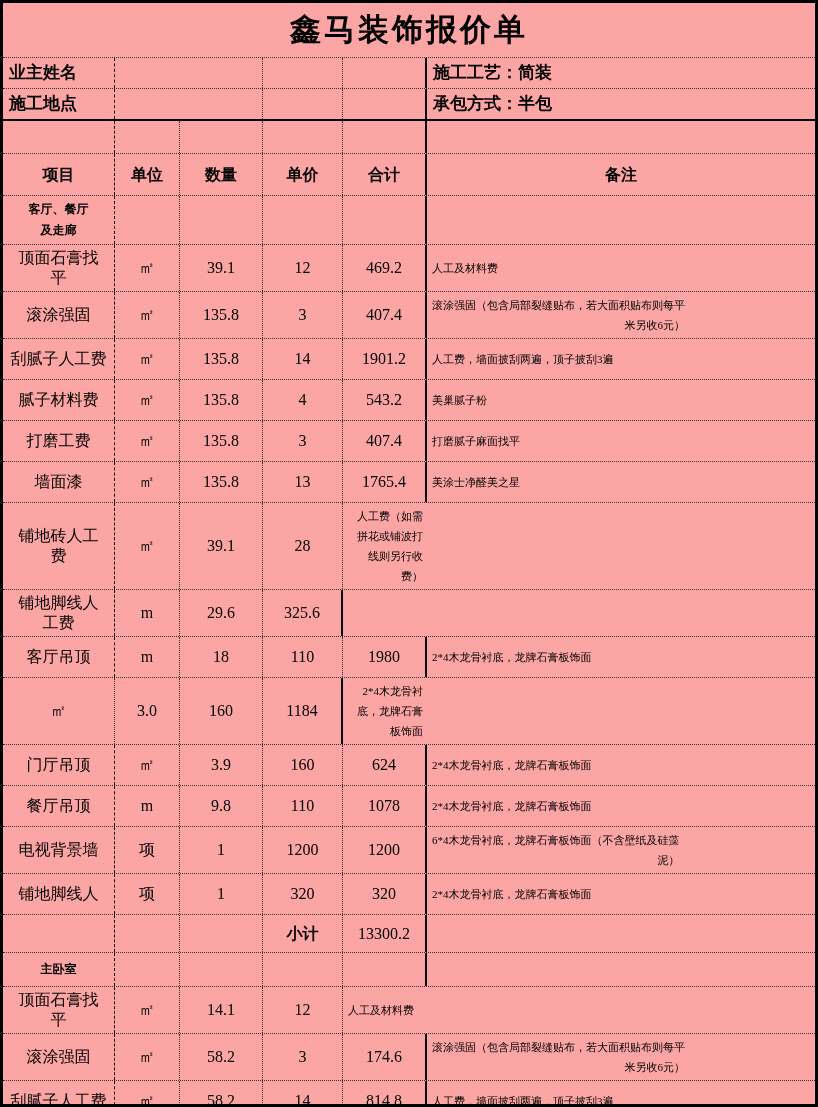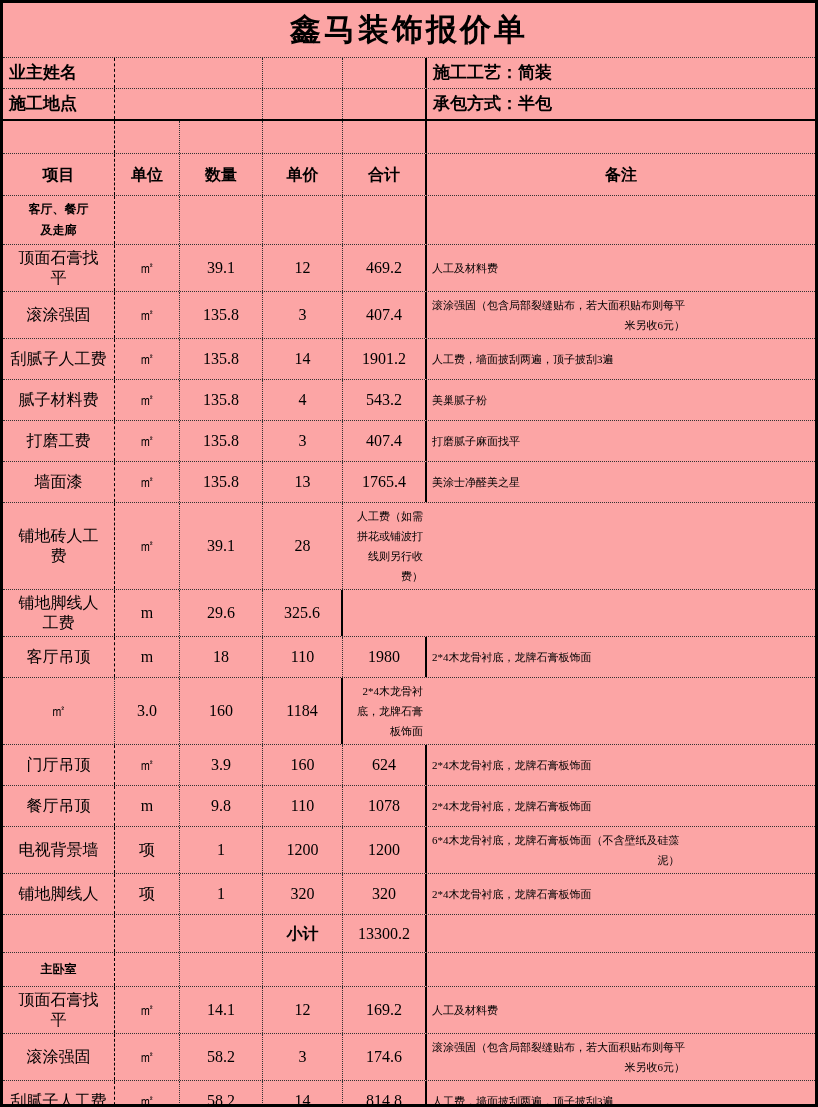--- a/index.html
+++ b/index.html
@@ -237,21 +237,20 @@
         <div class="cell "></div>
         <div class="cell solid-right"></div>
         <div class="cell "></div>
       </div>
       <div class="row item-row">
         <div class="cell dashed-right">顶面石膏找
 平</div>
         <div class="cell num">㎡</div>
         <div class="cell num">14.1</div>
         <div class="cell num">12</div>
-        <div class="cell num solid-right">169.2</div>
         <div class="cell remark">人工及材料费</div>
       </div>
       <div class="row item-row">
         <div class="cell dashed-right">滚涂强固</div>
         <div class="cell num">㎡</div>
         <div class="cell num">58.2</div>
         <div class="cell num">3</div>
         <div class="cell num solid-right">174.6</div>
         <div class="cell remark">滚涂强固（包含局部裂缝贴布，若大面积贴布则每平
 米另收6元）</div>

